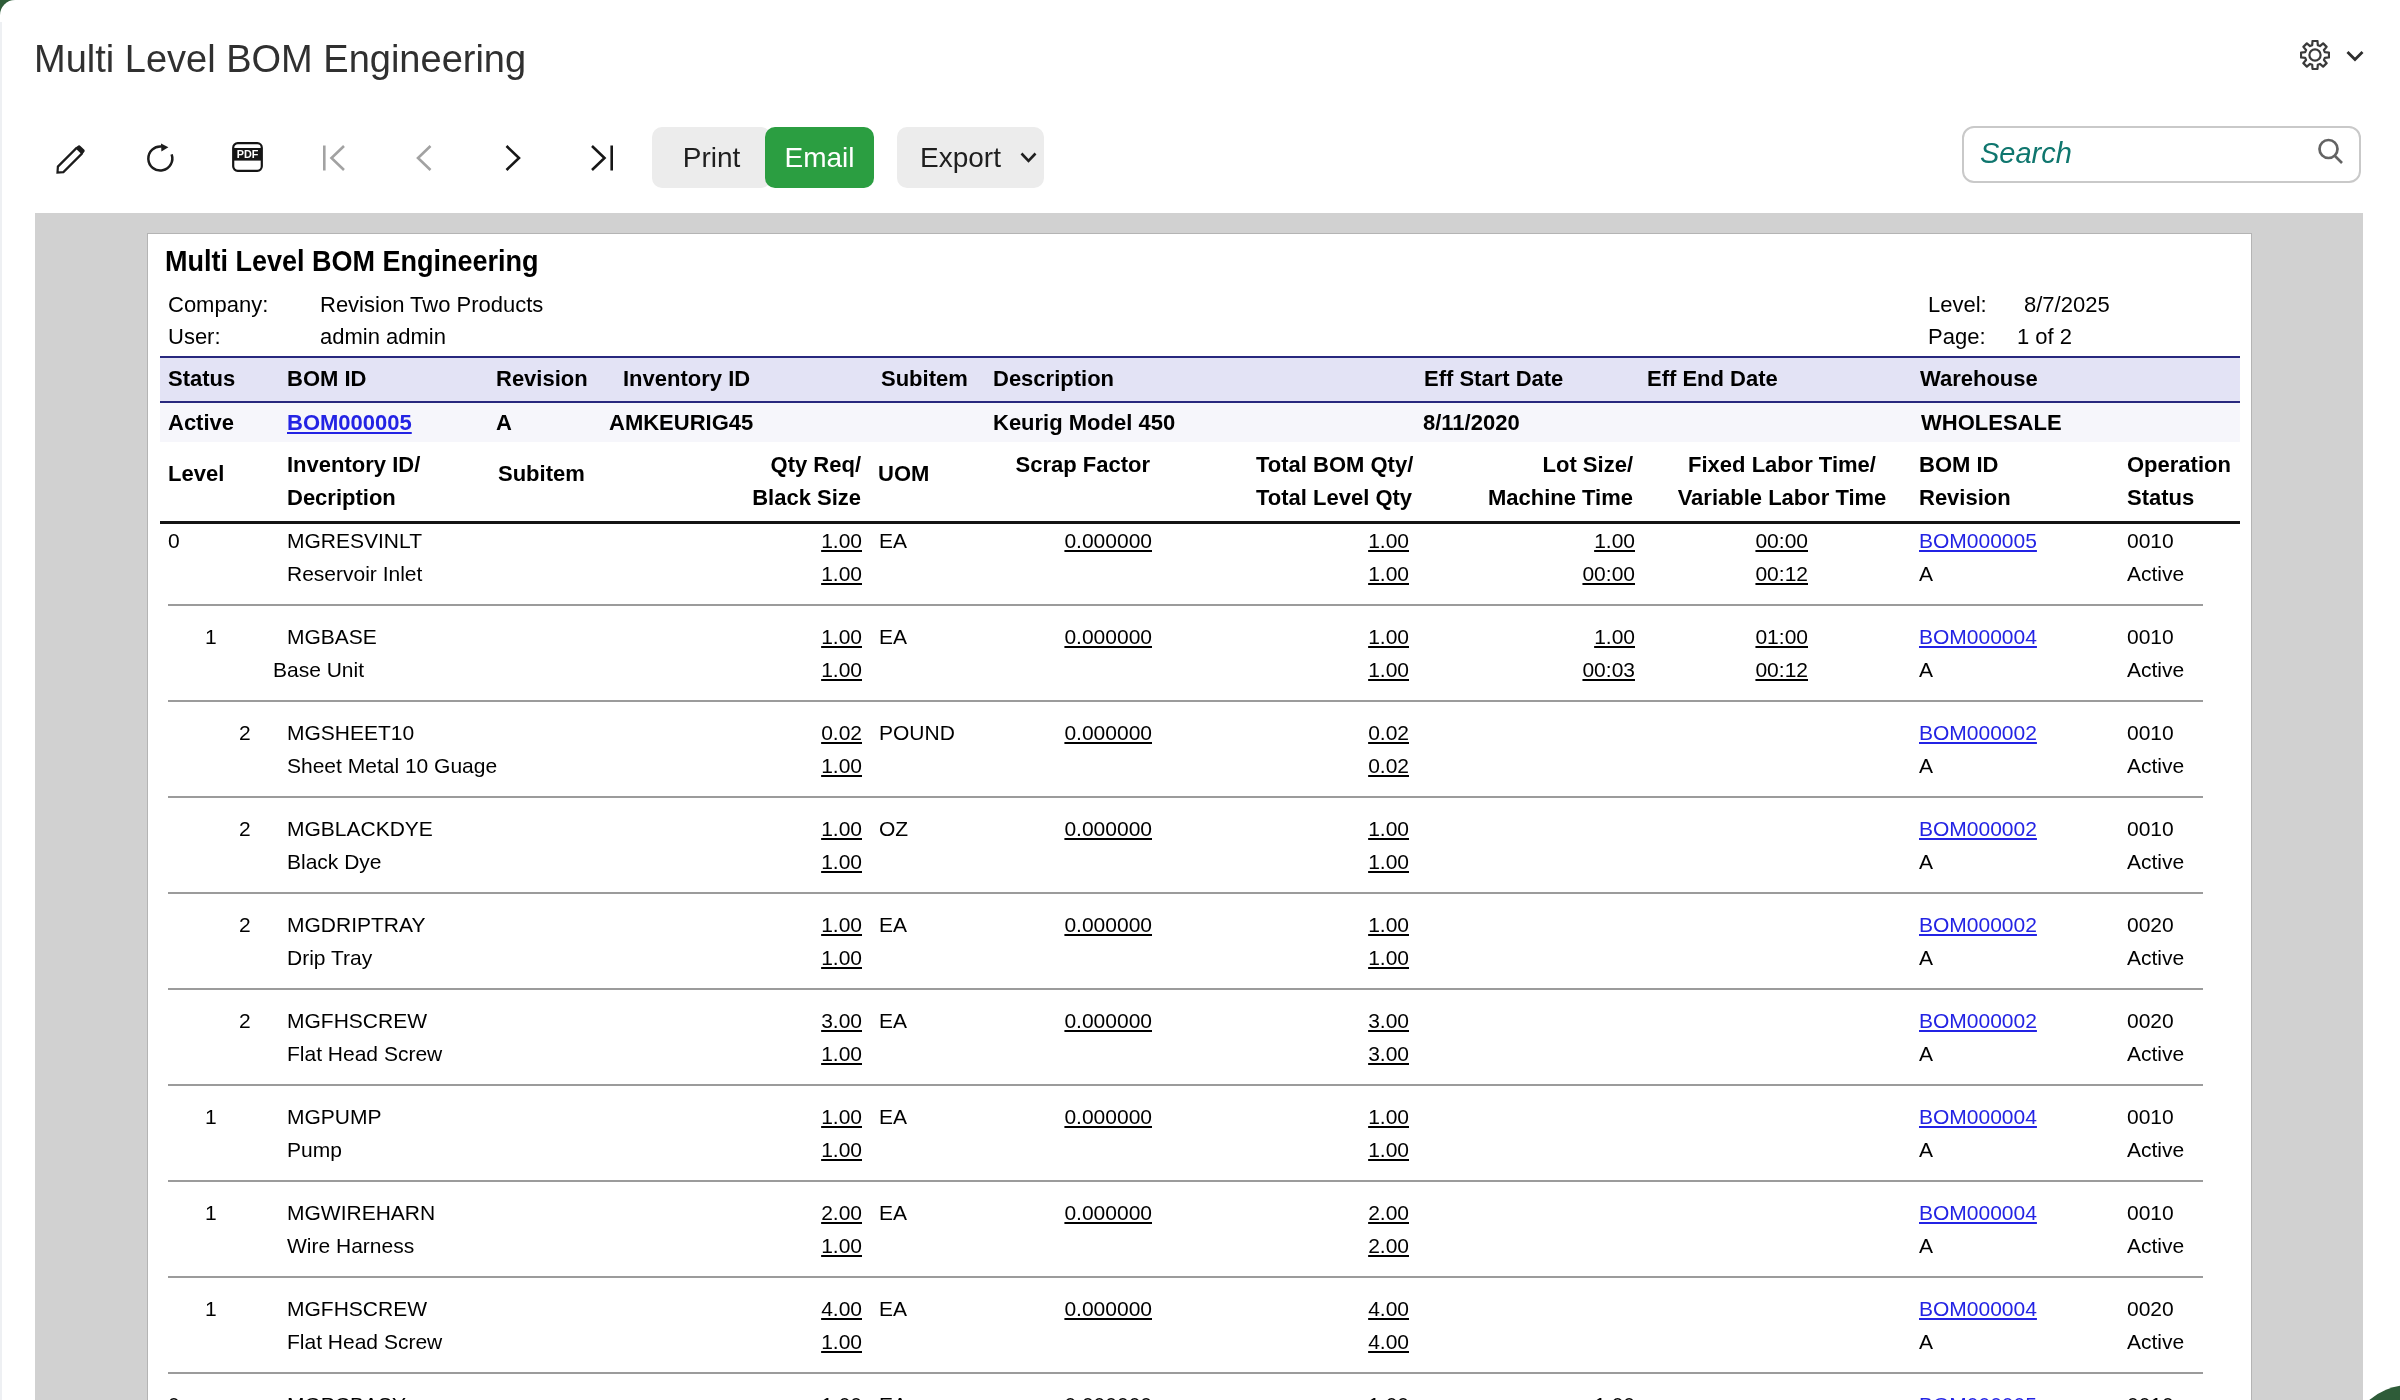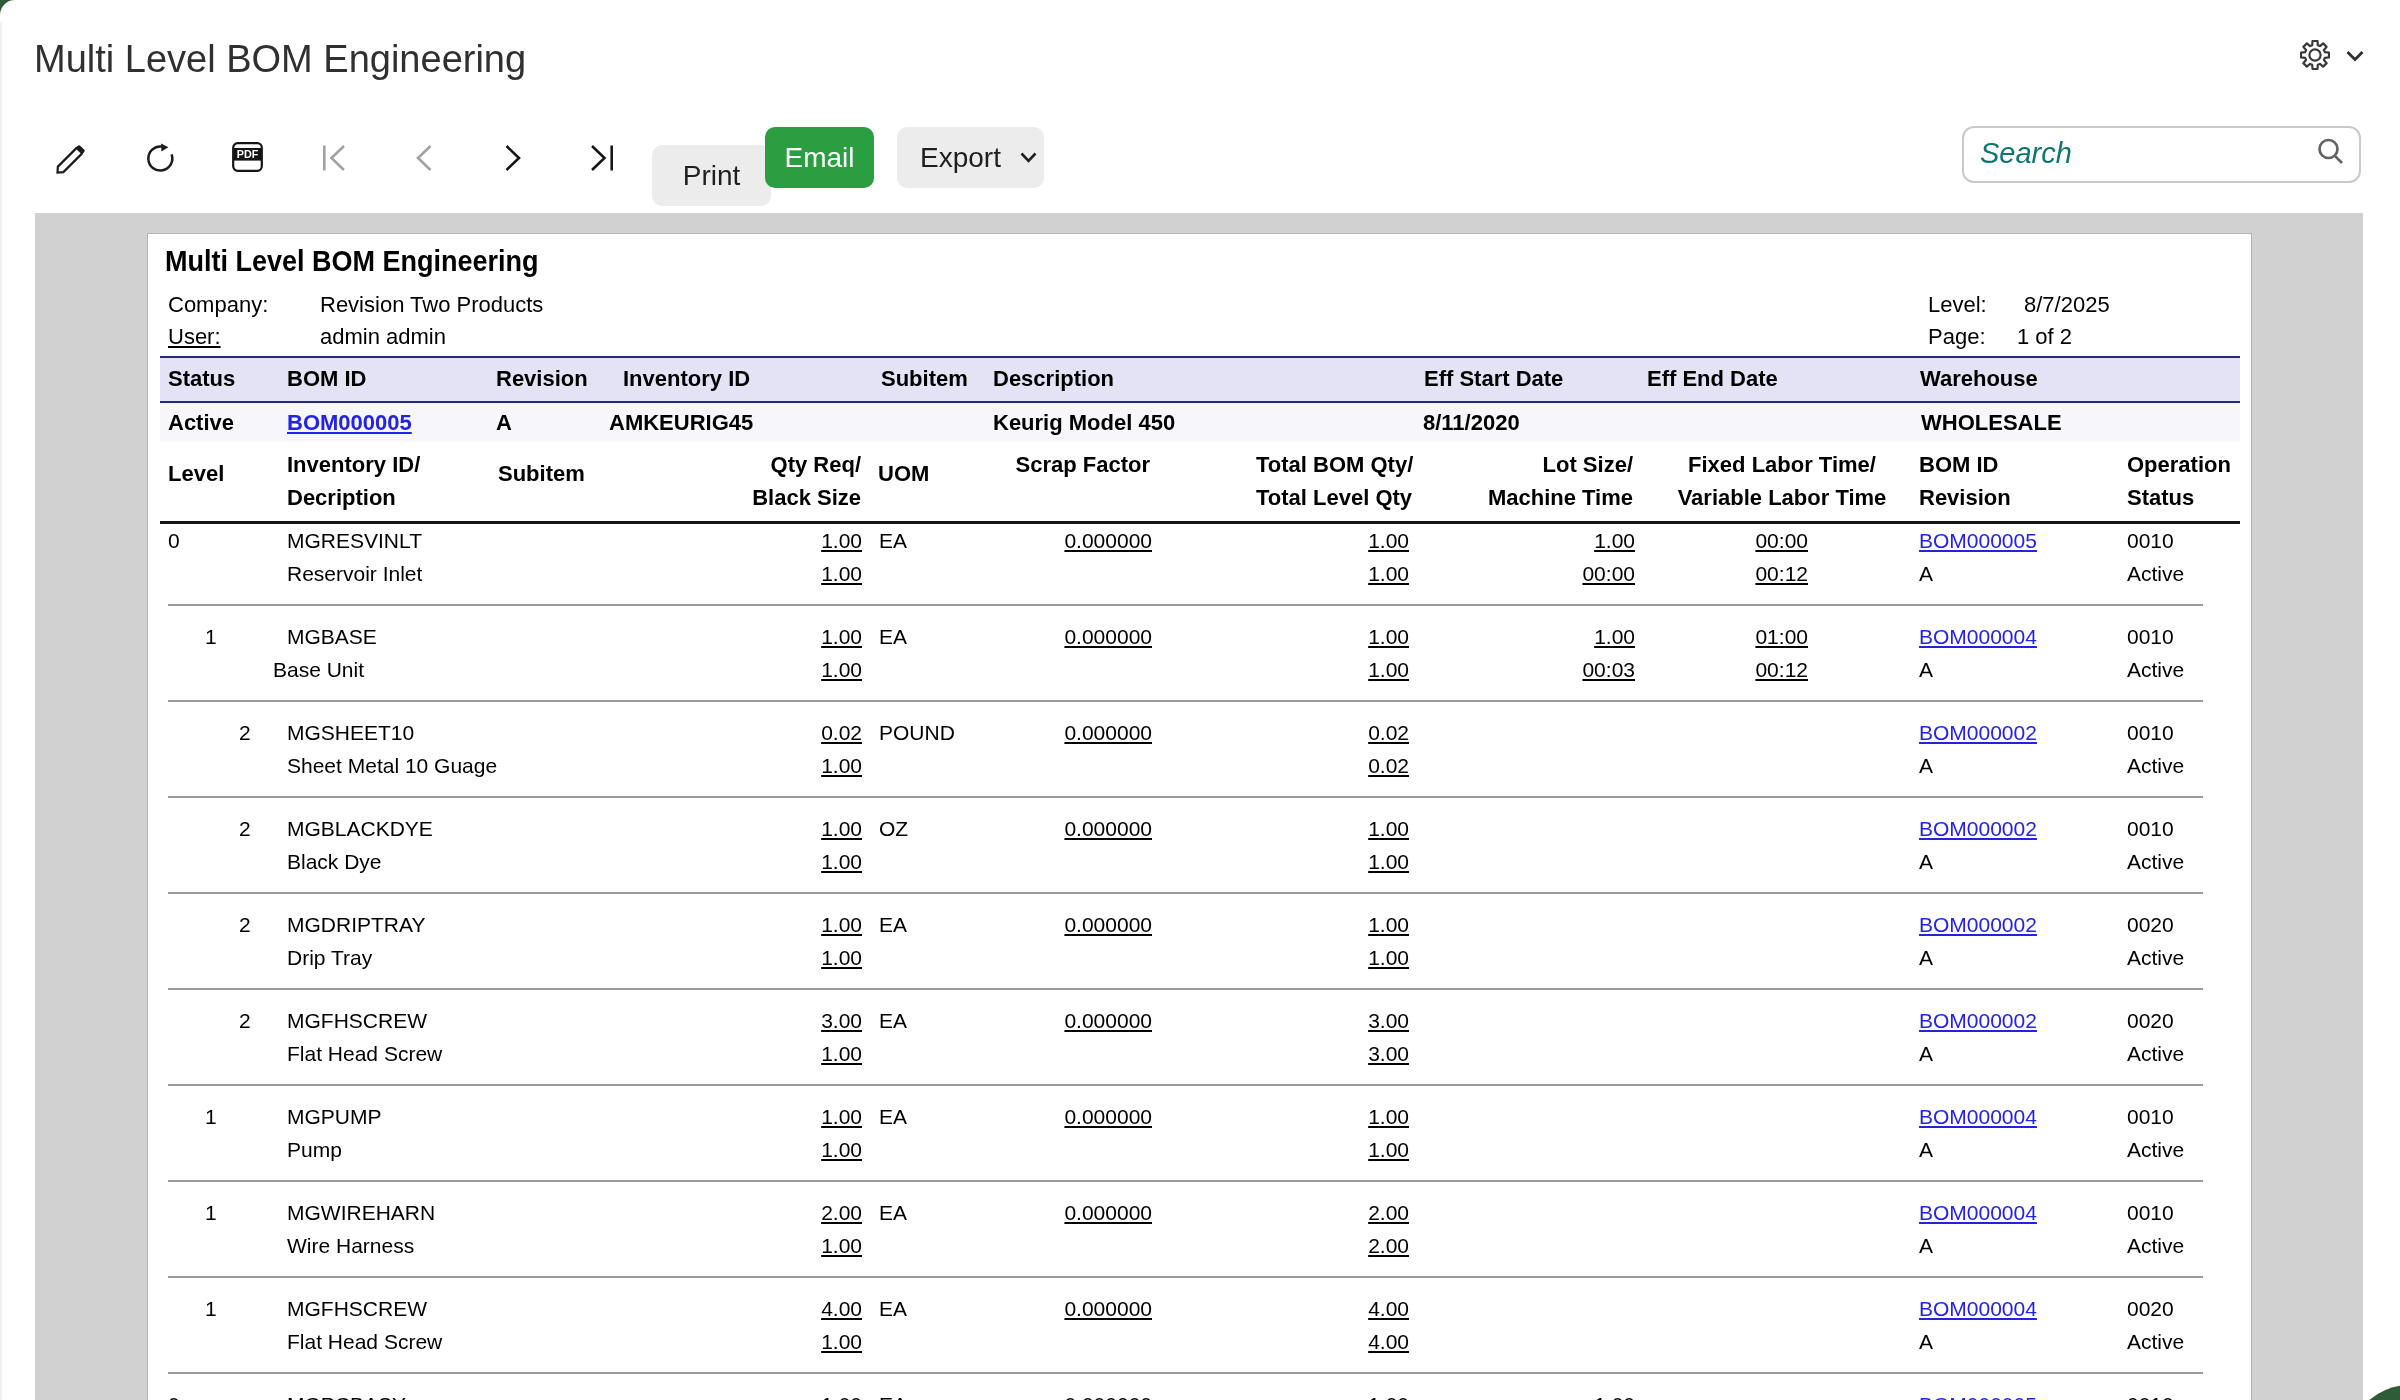--- a/index.html
+++ b/index.html
@@ -6,21 +6,21 @@
   html,body { width:2400px; height:1400px; overflow:hidden; }
   body { background:#2e5c38; font-family:"Liberation Sans", sans-serif; position:relative; }
   #main { position:absolute; inset:0; background:#fff; border-top-left-radius:15px; overflow:hidden; }
   .abs { position:absolute; white-space:nowrap; }
   #edgestrip { position:absolute; left:0; top:22px; width:2px; height:1378px; background:#eef0f3; }
   #title { left:34px; top:38px; font-size:38px; color:#303030; }
 
   
   .btn { position:absolute; top:127px; height:61px; border-radius:10px; background:#ececec;
          color:#1f1f1f; font-size:28px; display:flex; align-items:center; justify-content:center; }
-  #btn-print { left:652px; width:119px;margin-top:18px; }
+  #btn-print { left:652px; width:119px; }
   #btn-email { left:765px; width:109px; background:#2b9e41; color:#fff; }
   #btn-export { left:891px; width:147px;margin-left:6px; }
 
   
   #search { left:1962px; top:126px; width:399px; height:57px; border:2px solid #c9c9c9; border-radius:12px; background:#fff; }
   #search-ph { left:1980px; top:137px; font-size:29px; font-style:italic; color:#0f766e; }
 
   
   #viewer { left:35px; top:213px; width:2328px; height:1187px; background:#d1d1d1; }
   #paper { left:147px; top:233px; width:2105px; height:1167px; background:#fff; border:1px solid #b4b4b4; border-bottom:none; overflow:hidden; }
@@ -105,21 +105,21 @@
   </svg>
   <svg class="abs" style="left:2346px; top:50px;" width="18" height="13" viewBox="0 0 18 13" fill="none" stroke="#2e2e2e" stroke-width="2.8">
     <path d="M1.5 2 L9 9.6 L16.5 2"></path>
   </svg>
 
   <div class="abs" id="viewer"></div>
   <div class="abs" id="paper">
     <div class="abs" id="rpt-title">Multi Level BOM Engineering</div>
     <div class="abs lbl" style="left:20px; top:58px;">Company:</div>
     <div class="abs lbl" style="left:172px; top:58px;">Revision Two Products</div>
-    <div class="abs lbl" style="left:20px; top:90px;text-decoration:underline;">User:</div>
+    <div class="abs lbl" style="left:20px; top:90px;">User:</div>
     <div class="abs lbl" style="left:172px; top:90px;">admin admin</div>
     <div class="abs lbl" style="left:1780px; top:58px;">Level:</div>
     <div class="abs lbl" style="left:1876px; top:58px;">8/7/2025</div>
     <div class="abs lbl" style="left:1780px; top:90px;">Page:</div>
     <div class="abs lbl" style="left:1869px; top:90px;">1 of 2</div>
 
     <div class="abs" id="mband"></div>
     <div class="abs" id="mrow"></div>
     <div class="abs mh" style="left:20px;">Status</div>
     <div class="abs mh" style="left:139px;">BOM ID</div>

